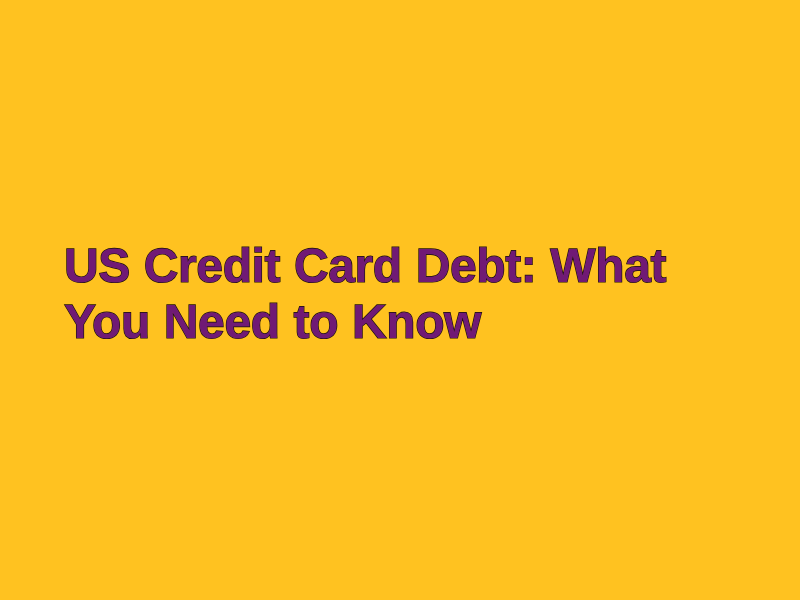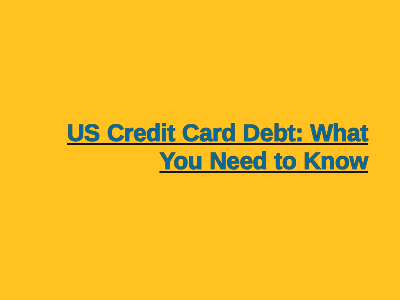--- a/index.html
+++ b/index.html
@@ -53,17 +53,17 @@
     text-rendering: geometricPrecision;
   }
 </style>
 </head>
 <body>
 
 <div class="card" style="background: rgb(255, 194, 32);">
 
   <div class="headline-block">
 
-    <h1 class="headline" style="color: #0369a1; -webkit-text-stroke-color: rgb(26, 18, 8); text-align: right; text-decoration: underline;">US Credit Card Debt: What You Need to Know</h1>
+    <h1 class="headline" style="color: #701a75; -webkit-text-stroke-color: rgb(26, 18, 8); text-align: left;">US Credit Card Debt: What You Need to Know</h1>
 
   </div>
 
 </div>
 
 </body></html>

